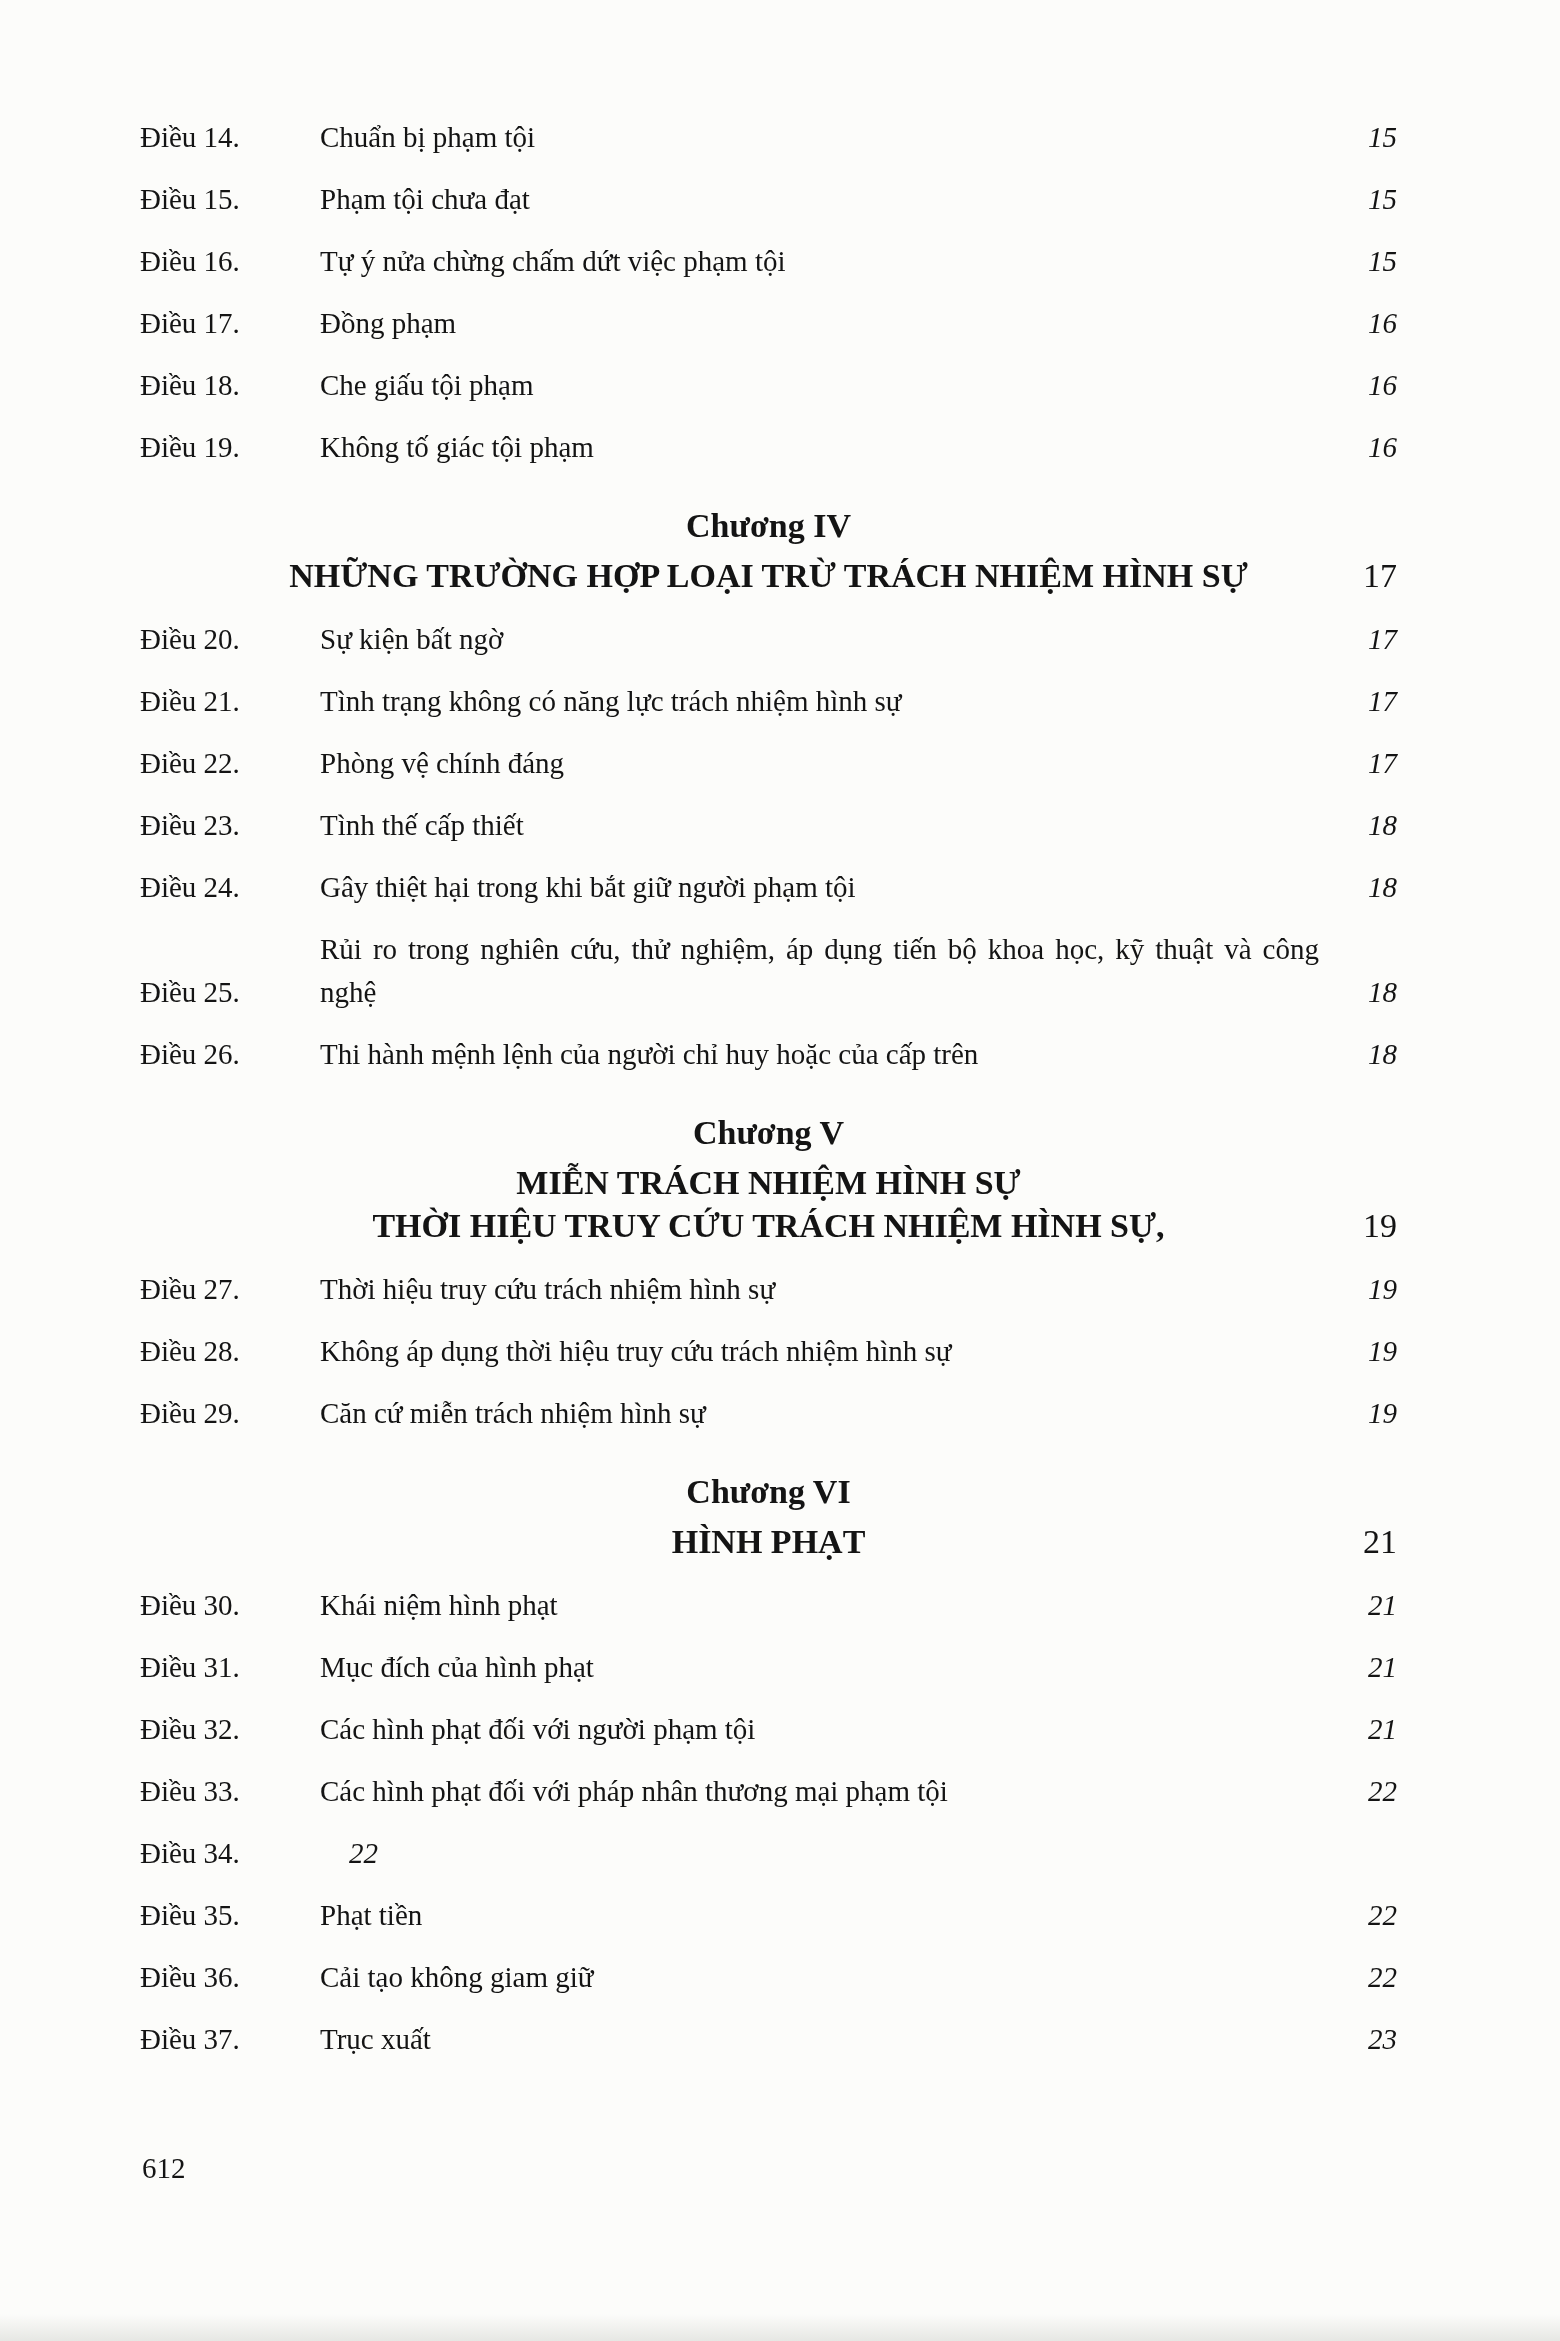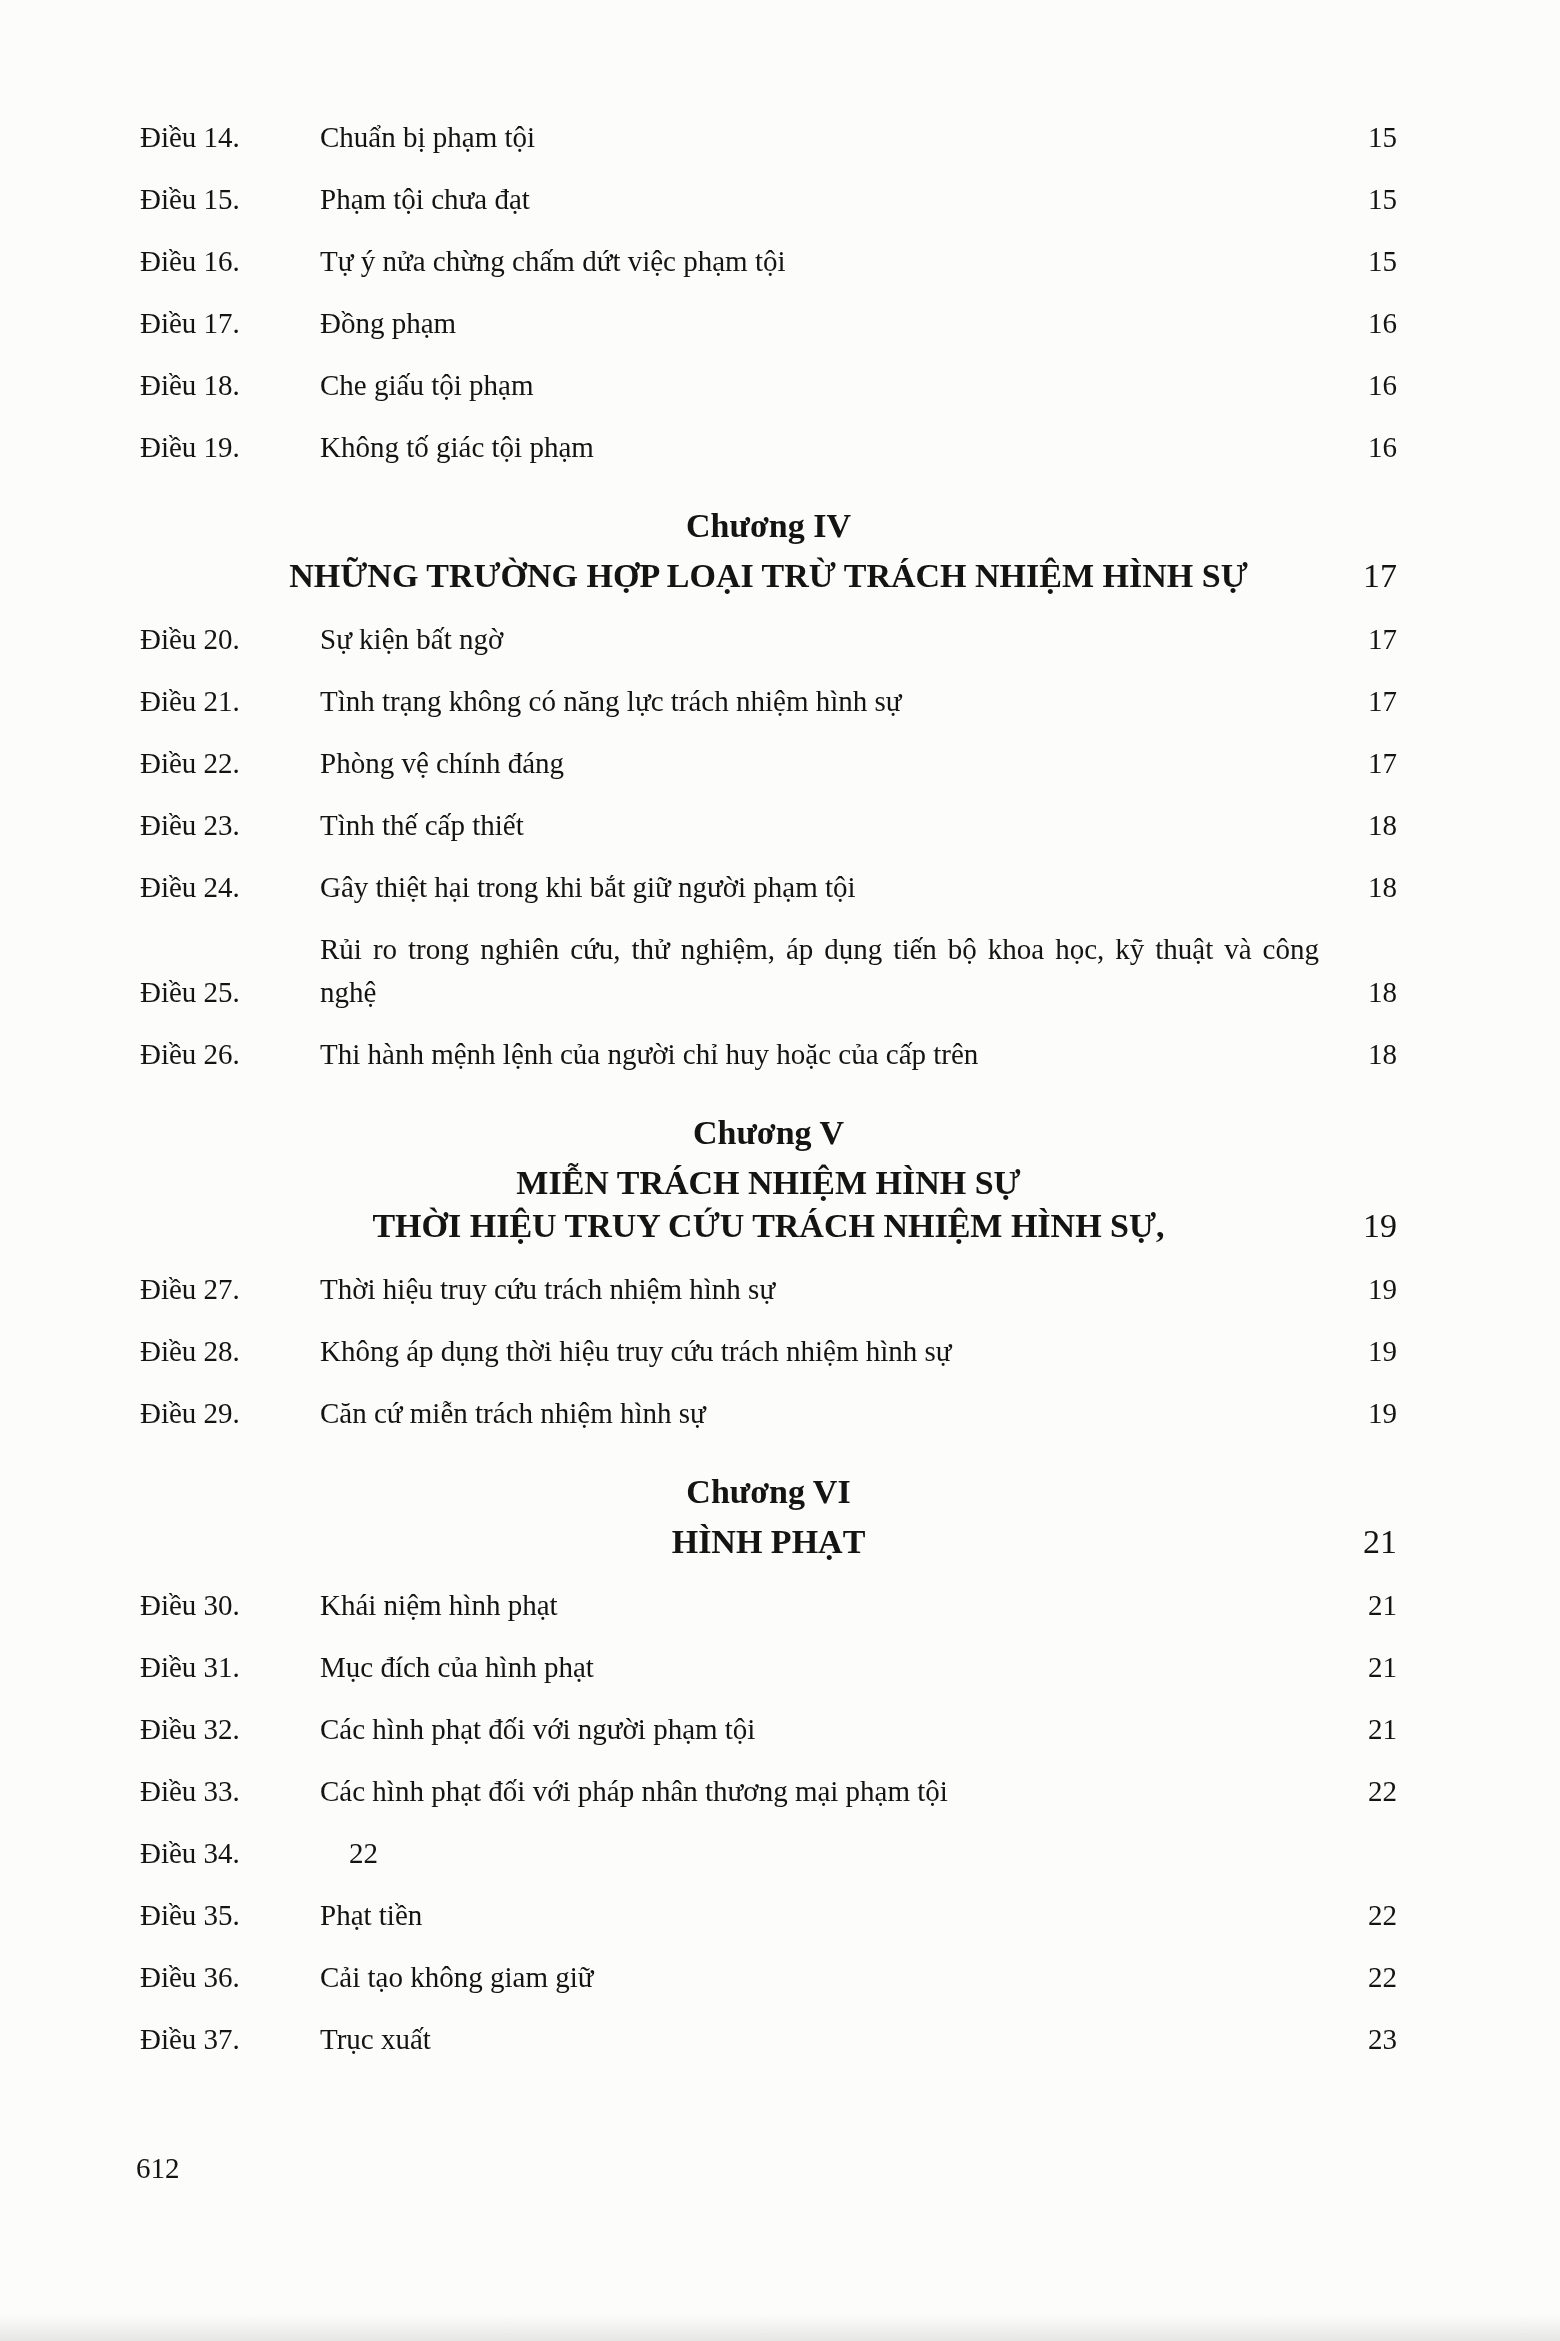--- a/index.html
+++ b/index.html
@@ -45,20 +45,21 @@
   .entry .title {
     flex: 1 1 auto;
     text-align: justify;
     padding-right: 20px;
   }
 
   .entry .pageno {
     flex: 0 0 58px;
     text-align: right;
     align-self: flex-end;
+    font-style: italic;
   }
 
   .chapter {
     position: relative;
     text-align: center;
     font-weight: bold;
     font-size: 34px;
     line-height: 43px;
     margin: 35px 0 21.5px;
   }
@@ -67,21 +68,21 @@
 
   .chapter .pageno {
     position: absolute;
     right: 0;
     bottom: 0;
     font-weight: normal;
   }
 
   .footer {
     position: absolute;
-    left: 136px;
+    left: 142px;
     top: 2150px;
     font-size: 29px;
     line-height: 36px;
   }
 </style>
 </head>
 <body>
 
 <div class="page">
   <div class="toc">

